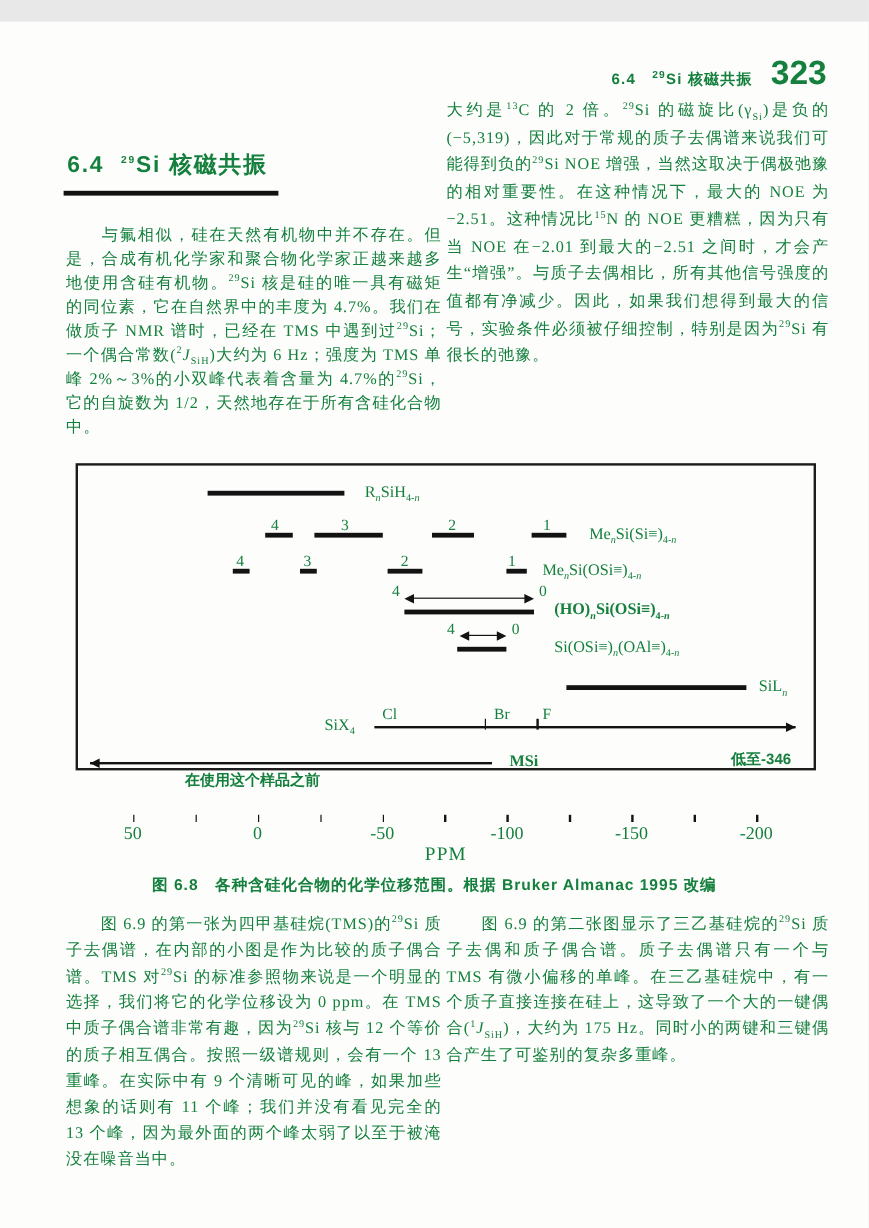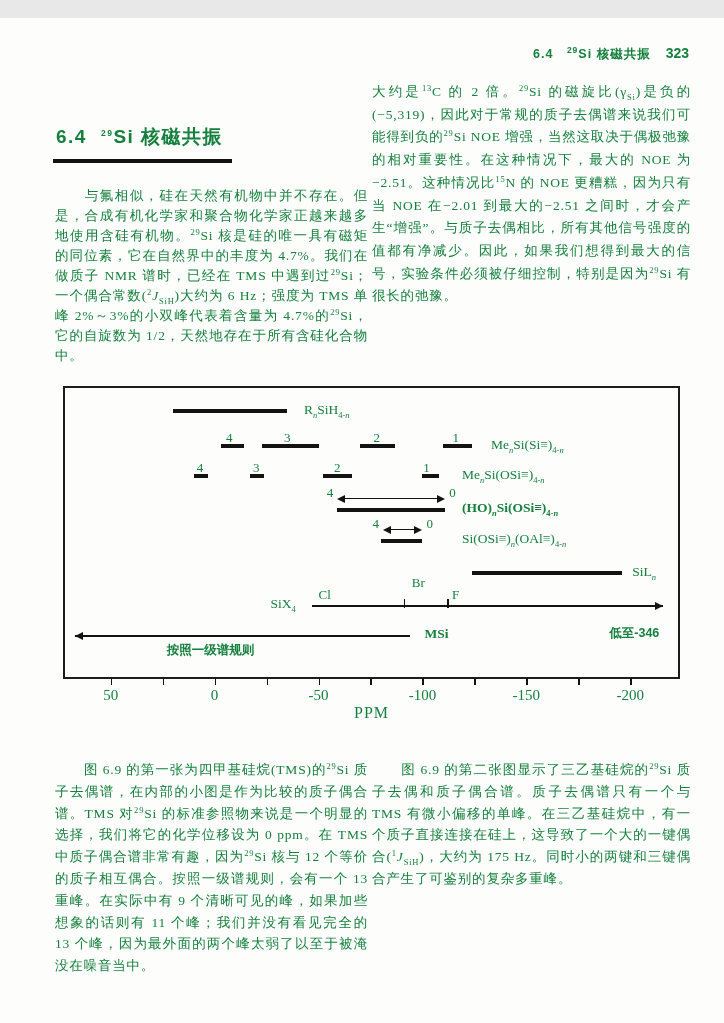--- a/index.html
+++ b/index.html
@@ -3,36 +3,36 @@
 <meta charset="utf-8">
 <style>
   html,body{margin:0;padding:0;background:#e8e8e8}
   .page{position:relative;width:724px;height:1023px;background:#fdfdfc;color:#15803d;
         font-family:"Liberation Serif","DejaVu Serif",serif;overflow:hidden;margin:18px auto}
   sup{font-size:8.5px;vertical-align:super;line-height:0}
   sub{font-size:8.5px;vertical-align:sub;line-height:0}
   
   .header{position:absolute;top:27px;right:35px;display:flex;align-items:baseline;gap:15px}
   .running-head{font-family:"Liberation Sans",sans-serif;font-weight:bold;font-size:12.5px;letter-spacing:1px}
-  .page-number{font-family:"Liberation Sans",sans-serif;font-weight:bold;font-size:14px}
+  .page-number{font-family:"Liberation Sans",sans-serif;font-weight:bold;font-size:28px}
   
   .sect{position:absolute;left:56px;top:106px;font-family:"Liberation Sans",sans-serif;
         font-weight:bold;font-size:19px;letter-spacing:1.5px}
   .sect .no{margin-right:14px}
   .rule{position:absolute;left:53px;top:141px;width:179px;height:4px;background:#121212}
   
   .col{position:absolute;text-align:justify;letter-spacing:.8px}
   .col p{margin:0;text-align:justify}
   .tl{left:55px;top:168px;width:313px;font-size:13.5px;line-height:20px}
   .tr{left:372px;top:63px;width:319px;font-size:13.5px;line-height:22.7px}
   .bl{left:55px;top:741px;width:313px;font-size:13.5px;line-height:21.8px}
   .br{left:372px;top:741px;width:319px;font-size:13.5px;line-height:21.8px}
   
   .figwrap{position:absolute;left:63px;top:368px;width:617px;height:335px}
-  .figbox{position:relative;width:617px;height:293px;border:2px solid #1c1c1c;box-sizing:border-box}
+  .figbox{position:relative;width:617px;height:256px;border:2px solid #1c1c1c;box-sizing:border-box}
   #fig-canvas{position:relative;width:100%;height:100%}
   .cbar{position:absolute;height:4px;background:#131313}
   .cnum{position:absolute;transform:translateX(-50%);font-size:13px;white-space:nowrap}
   .ctext{position:absolute;font-size:13px;white-space:nowrap}
   .tleft{transform:translateX(-100%)}
   .clabel{position:absolute;white-space:nowrap;font-size:13.5px}
   .aline{position:absolute;height:2px;background:#131313}
   .darr{position:absolute;height:0;border-top:1.5px solid #131313}
   .ah{position:absolute;width:0;height:0;border-top:4px solid transparent;border-bottom:4px solid transparent}
   .ah-r{border-left:8px solid #131313}
@@ -85,49 +85,49 @@
           <div class="cnum" style="left: 390.658px; top: 42px;">1</div>
           <div class="clabel" style="top: 49px; left: 425.983px;">Me<sub><i>n</i></sub>Si(Si≡)<sub>4-<i>n</i></sub></div>
           <div class="cbar" style="left: 128.834px; width: 14.5458px; top: 86px;"></div>
           <div class="cbar" style="left: 184.939px; width: 14.5458px; top: 86px;"></div>
           <div class="cbar" style="left: 257.668px; width: 29.0915px; top: 86px;"></div>
           <div class="cbar" style="left: 357.41px; width: 16.6237px; top: 86px;"></div>
           <div class="cnum" style="left: 135.068px; top: 72px;">4</div>
           <div class="cnum" style="left: 191.173px; top: 72px;">3</div>
           <div class="cnum" style="left: 272.214px; top: 72px;">2</div>
           <div class="cnum" style="left: 361.566px; top: 72px;">1</div>
-          <div class="clabel" style="top: 79px; left: 397px;">Me<sub><i>n</i></sub>Si(OSi≡)<sub>4-<i>n</i></sub></div>
+          <div class="clabel" style="top: 79px; left: 387px;">Me<sub><i>n</i></sub>Si(OSi≡)<sub>4-<i>n</i></sub></div>
           <div class="cbar" style="left: 272.214px; width: 108.054px; top: 120px;"></div>
           <div class="darr" style="left: 278.214px; width: 96.0542px; top: 110px;"></div>
           <div class="ah ah-l" style="left: 272.214px; top: 107px;"></div>
           <div class="ah ah-r" style="left: 372.268px; top: 107px;"></div>
           <div class="ctext tleft" style="left: 268.214px; top: 97px;">4</div>
           <div class="ctext" style="left: 384.268px; top: 97px;">0</div>
           <div class="clabel" style="top: 112px; left: 396.892px; font-weight: bold;">(HO)<sub><i>n</i></sub>Si(OSi≡)<sub>4-<i>n</i></sub></div>
           <div class="cbar" style="left: 315.851px; width: 41.5593px; top: 151px;"></div>
           <div class="darr" style="left: 323.929px; width: 27.4814px; top: 141px;"></div>
           <div class="ah ah-l" style="left: 317.929px; top: 138px;"></div>
           <div class="ah ah-r" style="left: 349.41px; top: 138px;"></div>
           <div class="ctext tleft" style="left: 313.929px; top: 128px;">4</div>
           <div class="ctext" style="left: 361.41px; top: 128px;">0</div>
           <div class="clabel" style="top: 143px; left: 396.892px;">Si(OSi≡)<sub><i>n</i></sub>(OAl≡)<sub>4-<i>n</i></sub></div>
           <div class="cbar" style="left: 407.281px; width: 149.614px; top: 183px;"></div>
           <div class="clabel" style="top: 176px; left: 567.285px;">SiL<sub><i>n</i></sub></div>
           <div class="cnum" style="left: 259.746px; top: 199px;">Cl</div>
-          <div class="cnum" style="left: 353.254px; top: 187px;">Br</div>
+          <div class="cnum" style="left: 353.254px; top: 199px;">Br</div>
           <div class="cnum" style="left: 390.658px; top: 199px;">F</div>
           <div class="aline" style="left: 247.278px; width: 351.176px; top: 217px;"></div>
           <div class="ah ah-r" style="left: 590.454px; top: 214px;"></div>
           <div class="tickv" style="left: 338.708px; top: 211px;"></div>
           <div class="tickv" style="left: 382.346px; top: 211px;"></div>
           <div class="cnote" style="top: 237px; font-weight: bold; left: 594.298px; transform: translateX(-100%);">低至-346</div>
           <div class="clabel" style="top: 208px; left: 230.654px; transform: translateX(-100%);">SiX<sub>4</sub></div>
           <div class="aline" style="left: 10.3898px; width: 334.553px; top: 247px;"></div>
           <div class="ah ah-l" style="left: 10.3898px; top: 244px;"></div>
-          <div class="cnote" style="top: 254px; font-weight: bold; left: 145.458px; transform: translateX(-50%);">按照一级谱规则</div>
+          <div class="cnote" style="top: 254px; font-weight: bold; left: 145.458px; transform: translateX(-50%);">在使用这个样品之前</div>
           <div class="clabel" style="top: 238px; left: 359.488px; font-weight: bold;">MSi</div>
         </div>
     </div>
     <div id="fig-axis">
         <div class="tk" style="left: 45.7153px;"></div>
         <div class="tkl" style="left: 45.7153px;">50</div>
         <div class="tk" style="left: 97.6644px;"></div>
         <div class="tk" style="left: 149.614px;"></div>
         <div class="tkl" style="left: 149.614px;">0</div>
         <div class="tk" style="left: 201.563px;"></div>
@@ -139,20 +139,21 @@
         <div class="tk" style="left: 409.359px;"></div>
         <div class="tk" style="left: 461.308px;"></div>
         <div class="tkl" style="left: 461.308px;">-150</div>
         <div class="tk" style="left: 513.258px;"></div>
         <div class="tk" style="left: 565.207px;"></div>
         <div class="tkl" style="left: 565.207px;">-200</div>
       </div>
     <div class="ppm">PPM</div>
   </div>
 
+  <div class="caption">图 6.8　各种含硅化合物的化学位移范围。根据 Bruker Almanac 1995 改编</div>
 
   <div class="col bl">
       <p>　　图 6.9 的第一张为四甲基硅烷(TMS)的<sup>29</sup>Si 质子去偶谱，在内部的小图是作为比较的质子偶合谱。TMS 对<sup>29</sup>Si 的标准参照物来说是一个明显的选择，我们将它的化学位移设为 0 ppm。在 TMS 中质子偶合谱非常有趣，因为<sup>29</sup>Si 核与 12 个等价的质子相互偶合。按照一级谱规则，会有一个 13 重峰。在实际中有 9 个清晰可见的峰，如果加些想象的话则有 11 个峰；我们并没有看见完全的 13 个峰，因为最外面的两个峰太弱了以至于被淹没在噪音当中。</p>
     </div>
   <div class="col br">
       <p>　　图 6.9 的第二张图显示了三乙基硅烷的<sup>29</sup>Si 质子去偶和质子偶合谱。质子去偶谱只有一个与 TMS 有微小偏移的单峰。在三乙基硅烷中，有一个质子直接连接在硅上，这导致了一个大的一键偶合(<sup>1</sup><i>J</i><sub>SiH</sub>)，大约为 175 Hz。同时小的两键和三键偶合产生了可鉴别的复杂多重峰。</p>
     </div>
 
 </div>
 

